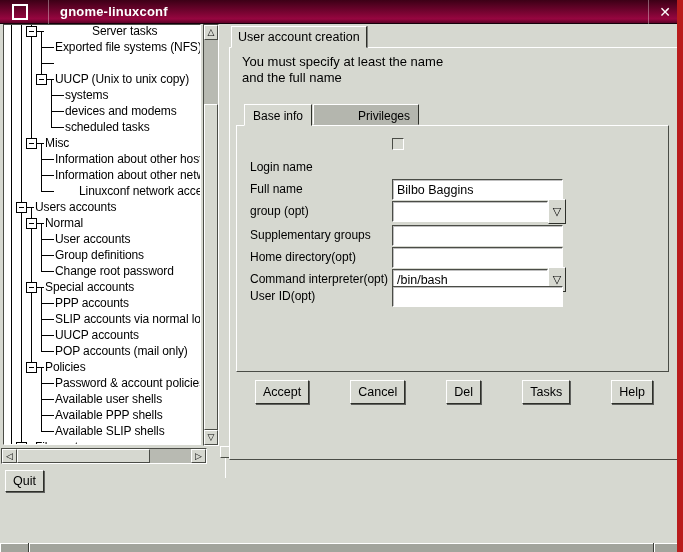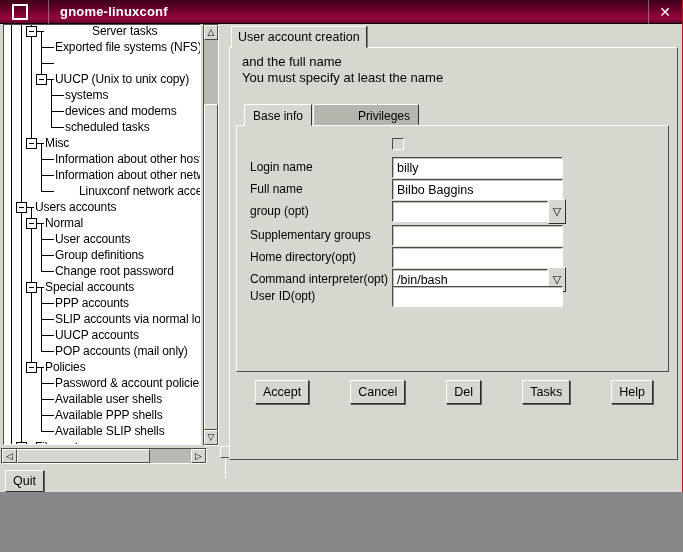--- a/index.html
+++ b/index.html
@@ -1,20 +1,20 @@
 <!DOCTYPE html>
 <html style="--title-top: #3c0016; --title-mid: #970640; --title-bottom: #5c0226; --title-text: #ffffff; --bg: #d6d8d0; --bg-dark-tab: #b4b6ae; --border-dark: #4a4c46; --trough: #b8bab2; --tree-bg: #ffffff;"><head>
 <meta charset="utf-8">
 <style>
   * { margin:0; padding:0; box-sizing:border-box; }
   html,body { background:#888; }
   #window {
-    position:relative; width:683px; height:492px; overflow:hidden;
+    position:relative; width:683px; height:552px; overflow:hidden;
     background:var(--bg); font-family:"Liberation Sans","DejaVu Sans",sans-serif;
-    color:#000; border-right:1px solid #b91c1c;
+    color:#000; border-right:6px solid #b91c1c;
   }
   
   #titlebar {
     position:absolute; left:0; top:0; width:683px; height:24px;
     background:linear-gradient(180deg, var(--title-top) 0%, var(--title-mid) 82%, var(--title-bottom) 100%);
     border-bottom:1px solid #14000a;
   }
   #win-menu {
     position:absolute; left:12px; top:4px; width:16px; height:16px;
     border:2px solid #fff;
@@ -370,37 +370,36 @@
   <div id="paned-line"></div>
 
   <button id="quit" class="gbtn">Quit</button>
 
   <div id="main-panel">
     <div id="main-tab" class="tab">
       <span>User account creation</span>
     </div>
     <div id="main-page" class="bevel-up"></div>
     <div id="msg">
+      <div>You must specify at least the name</div>
       <div>and the full name</div>
-      <div>You must specify at least the name</div>
     </div>
 
     <div id="inner-notebook">
       <div id="inner-tabs">
           <div class="itab" style="left: 8px;">Base info</div>
           <div class="itab inactive" style="left: 77px; padding-left: 44px;">Privileges</div>
         </div>
       <div id="inner-page" class="bevel-up"></div>
       <div id="chk-row">
         <span id="chk" class="bevel-down"></span>
       </div>
       <div id="form-fields">
           <div class="frow" style="top: 53px; text-decoration: underline;">
             <div class="flabel">Login name</div>
-            <input class="finput" value="billy" style="width: 171px;">
           </div>
           <div class="frow" style="top: 75px;">
             <div class="flabel">Full name</div>
             <input class="finput" value="Bilbo Baggins" style="width: 171px;">
           </div>
           <div class="frow" style="top: 97px;">
             <div class="flabel">group (opt)</div>
             <input class="finput" value="" style="width: 156px;">
             <button class="combo-btn">▽</button>
           </div>

